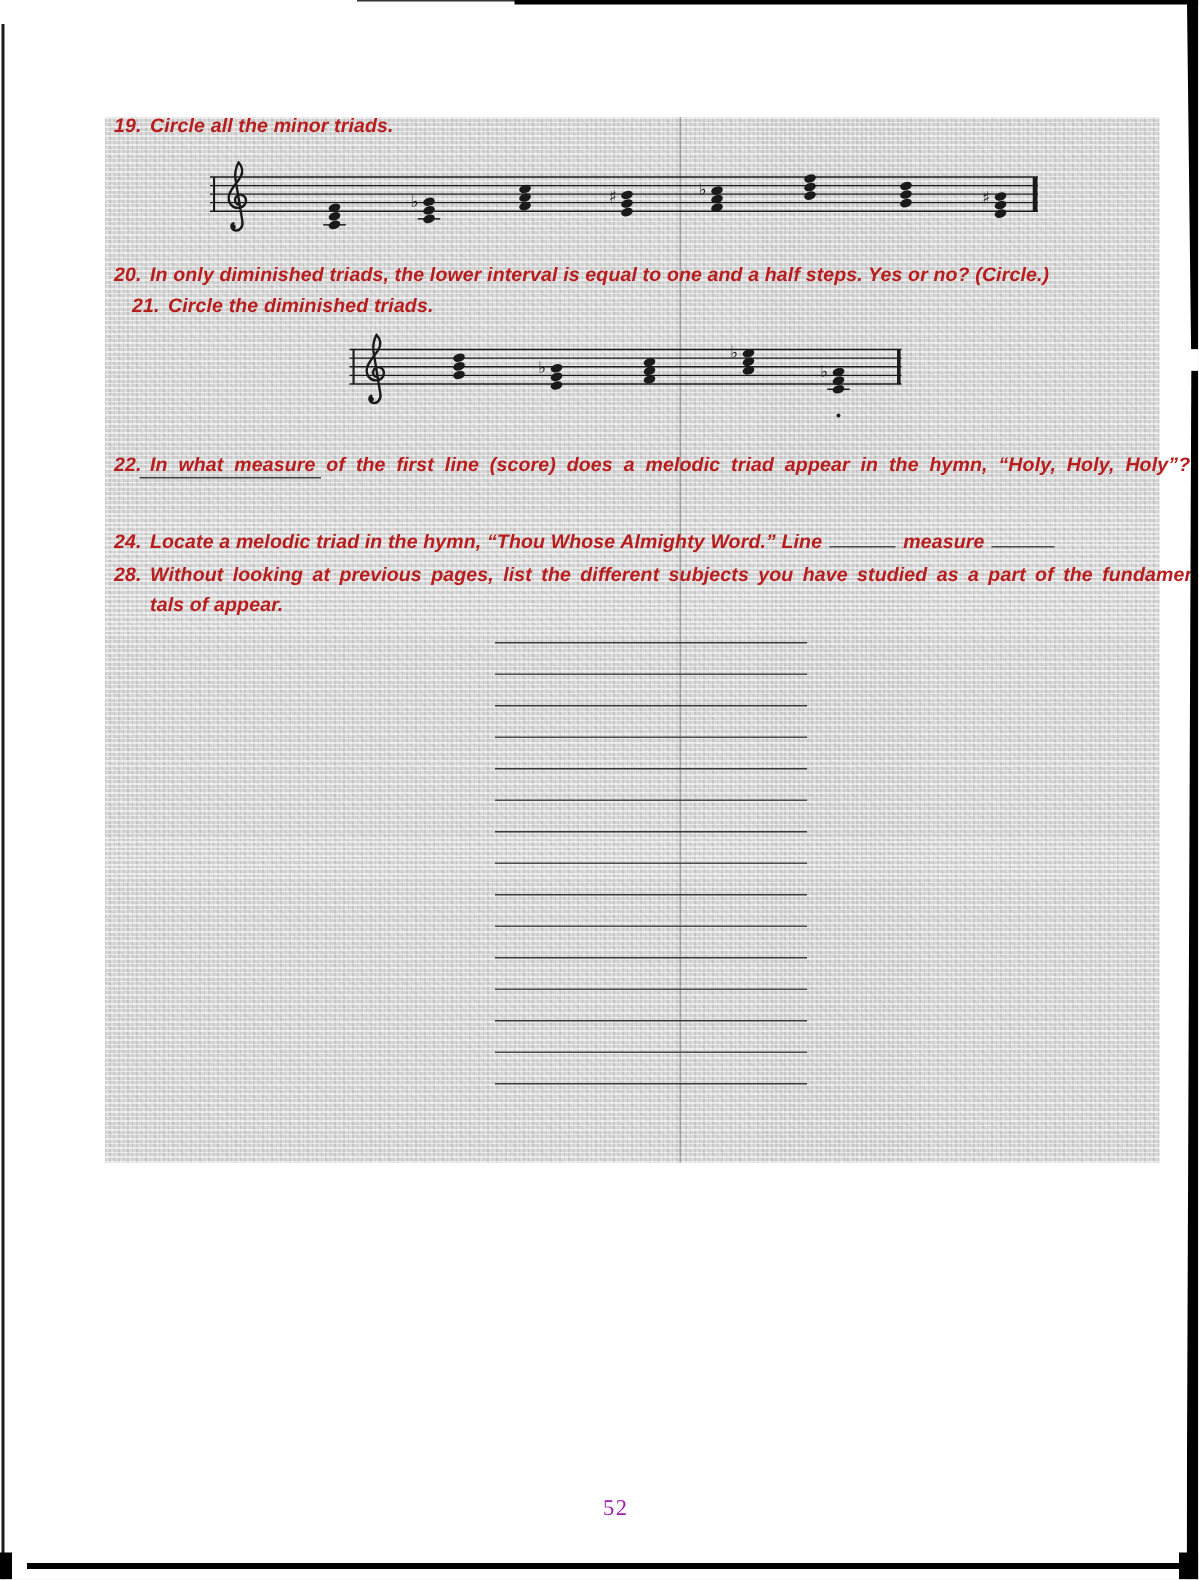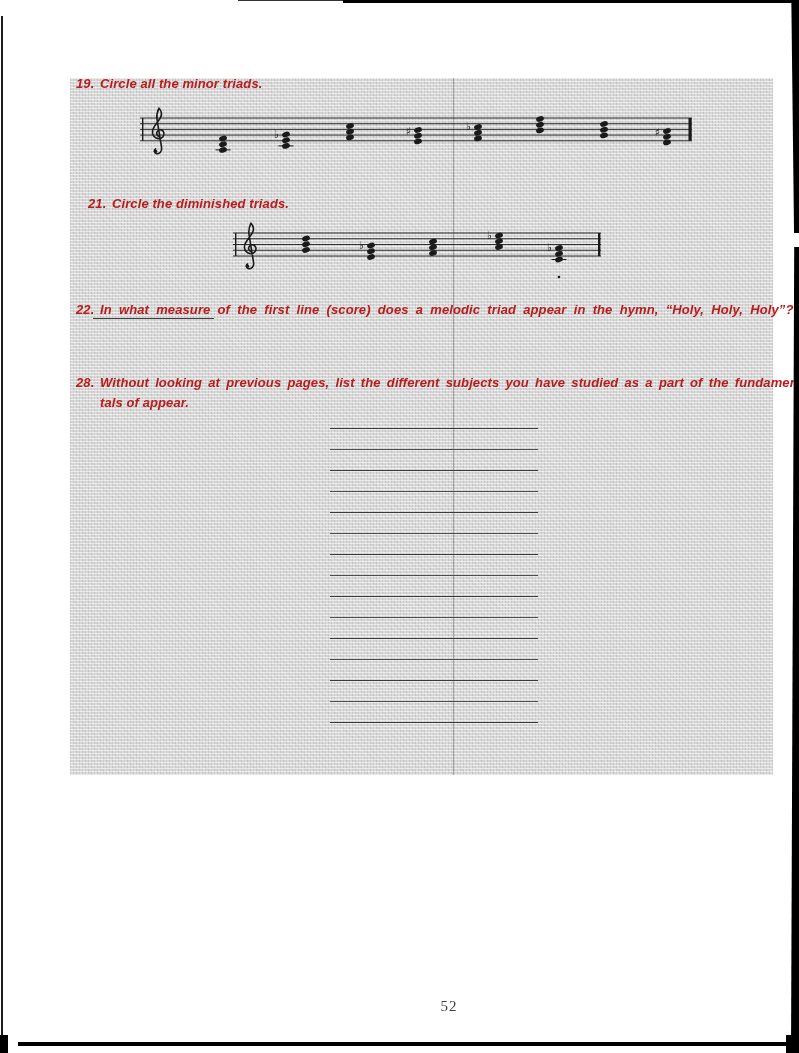--- a/index.html
+++ b/index.html
@@ -28,22 +28,22 @@
   .inline-blank{display:inline-block;height:10px;border-bottom:1.5px solid #4a4a4a;margin:0 5px;vertical-align:baseline;}
   .blank-line{position:absolute;border-bottom:1.5px solid #3f3f3f;height:0;}
   
   #answer-lines{position:absolute;left:330px;top:428px;width:208px;height:300px;}
   .ans-line{position:absolute;left:0;width:208px;height:1px;background:#3a3a3a;}
   .ans-line:nth-child(even){background:#4d4d4d;}
   
   .staff{position:absolute;overflow:visible;}
   
   .page-num{
-    position:absolute;left:402px;top:998px;width:32px;text-align:center;
-    color:#404040;font:400 15px/16px "Liberation Serif",serif;letter-spacing:1px;margin-left:31px;
+    position:absolute;left:402px;top:998px;width:32px;
+    color:#a21caf;font:400 15px/16px "Liberation Serif",serif;letter-spacing:1px;
   }
   
   .edge{position:absolute;background:#000;}
   .edge-left{left:1px;top:16px;width:2px;height:1037px;background:#1c1c1c;}
   .edge-top-thin{left:238px;top:0;width:110px;height:1px;background:#333;}
   .edge-top{left:343px;top:0;right:0;height:3px;}
   .edge-right-upper{right:0;top:2px;width:9px;height:231px;clip-path:polygon(15% 0,100% 0,100% 100%,45% 100%);}
   .edge-right-lower{right:0;top:247px;width:8px;height:806px;clip-path:polygon(40% 0,100% 0,100% 100%,0 100%);}
   .edge-bottom{left:18px;right:10px;top:1042px;height:4px;}
   .corner-bl{left:0;top:1035px;width:8px;height:18px;}
@@ -114,20 +114,23 @@
         <ellipse cx="469" cy="35.4" rx="4" ry="2.7" fill="#1a1a1a" transform="rotate(-18 469 35.4)"></ellipse>
       </g>
       <g>
         <ellipse cx="532" cy="31" rx="4" ry="2.7" fill="#1a1a1a" transform="rotate(-18 532 31)"></ellipse>
         <ellipse cx="532" cy="36.7" rx="4" ry="2.7" fill="#1a1a1a" transform="rotate(-18 532 36.7)"></ellipse>
         <ellipse cx="532" cy="42.4" rx="4" ry="2.7" fill="#1a1a1a" transform="rotate(-18 532 42.4)"></ellipse>
         <text x="522.5" y="35.5" text-anchor="middle" fill="#1a1a1a" font-family="&quot;DejaVu Sans&quot;, sans-serif" font-size="11" font-weight="700">♯</text>
       </g>
     </svg>
 
+  <div class="q" style="left:76px;top:176px">
+    <span class="qnum">20.</span><span>In only diminished triads, the lower interval is equal to one and a half steps. Yes or no? (Circle.)</span>
+  </div>
   <div class="q" style="left:88px;top:197px">
     <span class="qnum">21.</span><span>Circle the diminished triads.</span>
   </div>
 
   <svg class="staff" width="382" height="67" style="left:228px;top:218px">
       <line x1="5" x2="373" y1="15" y2="15" stroke="#1a1a1a" stroke-width="0.9"></line>
       <line x1="5" x2="373" y1="20.75" y2="20.75" stroke="#1a1a1a" stroke-width="0.9"></line>
       <line x1="5" x2="373" y1="26.5" y2="26.5" stroke="#1a1a1a" stroke-width="0.9"></line>
       <line x1="5" x2="373" y1="32.25" y2="32.25" stroke="#1a1a1a" stroke-width="0.9"></line>
       <line x1="5" x2="373" y1="38" y2="38" stroke="#1a1a1a" stroke-width="0.9"></line>
@@ -168,20 +171,23 @@
         <circle cx="331" cy="59" r="1.3" fill="#1a1a1a"></circle>
       </g>
     </svg>
 
   <div class="q ws-wide" style="left:76px;top:303px">
     <span class="qnum">22.</span><span>In what measure of the first line (score) does a melodic triad appear in the hymn, “Holy, Holy, Holy”?</span>
   </div>
   <div class="blank-line" style="left:93px;top:318px;width:121px"></div>
 
 
+  <div class="q" style="left:76px;top:354px">
+    <span class="qnum">24.</span><span>Locate a melodic triad in the hymn, “Thou Whose Almighty Word.” Line</span><span class="inline-blank" style="width:44px"></span><span>measure</span><span class="inline-blank" style="width:42px"></span>
+  </div>
 
   <div class="q ws-med" style="left:76px;top:376px">
     <span class="qnum">28.</span><span>Without looking at previous pages, list the different subjects you have studied as a part of the fundamen-</span>
   </div>
   <div class="q" style="left:100px;top:396px">
     <span>tals of appear.</span>
   </div>
 
   <div id="answer-lines">
       <div class="ans-line" style="top: 0px;"></div>

